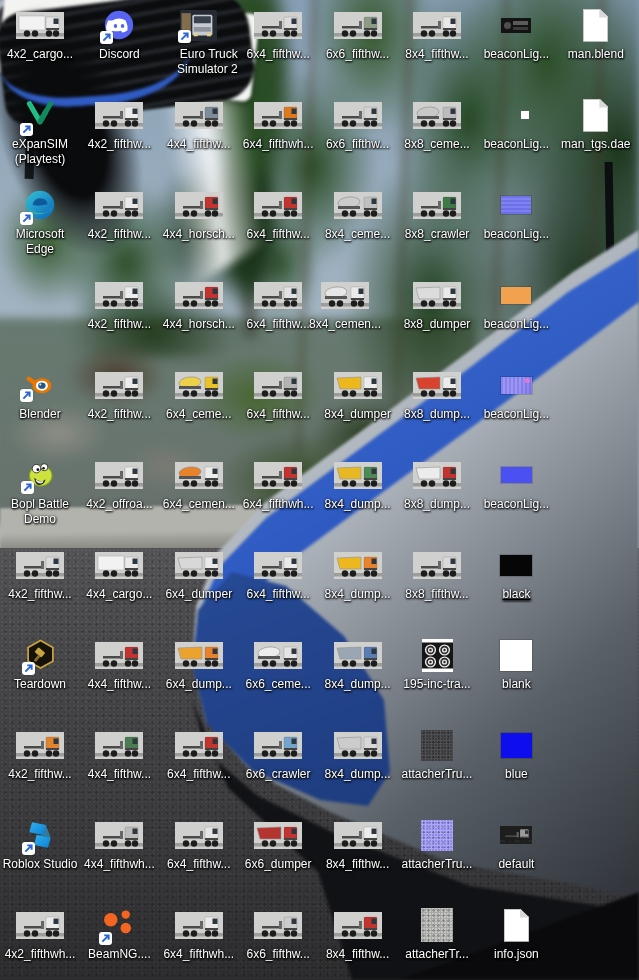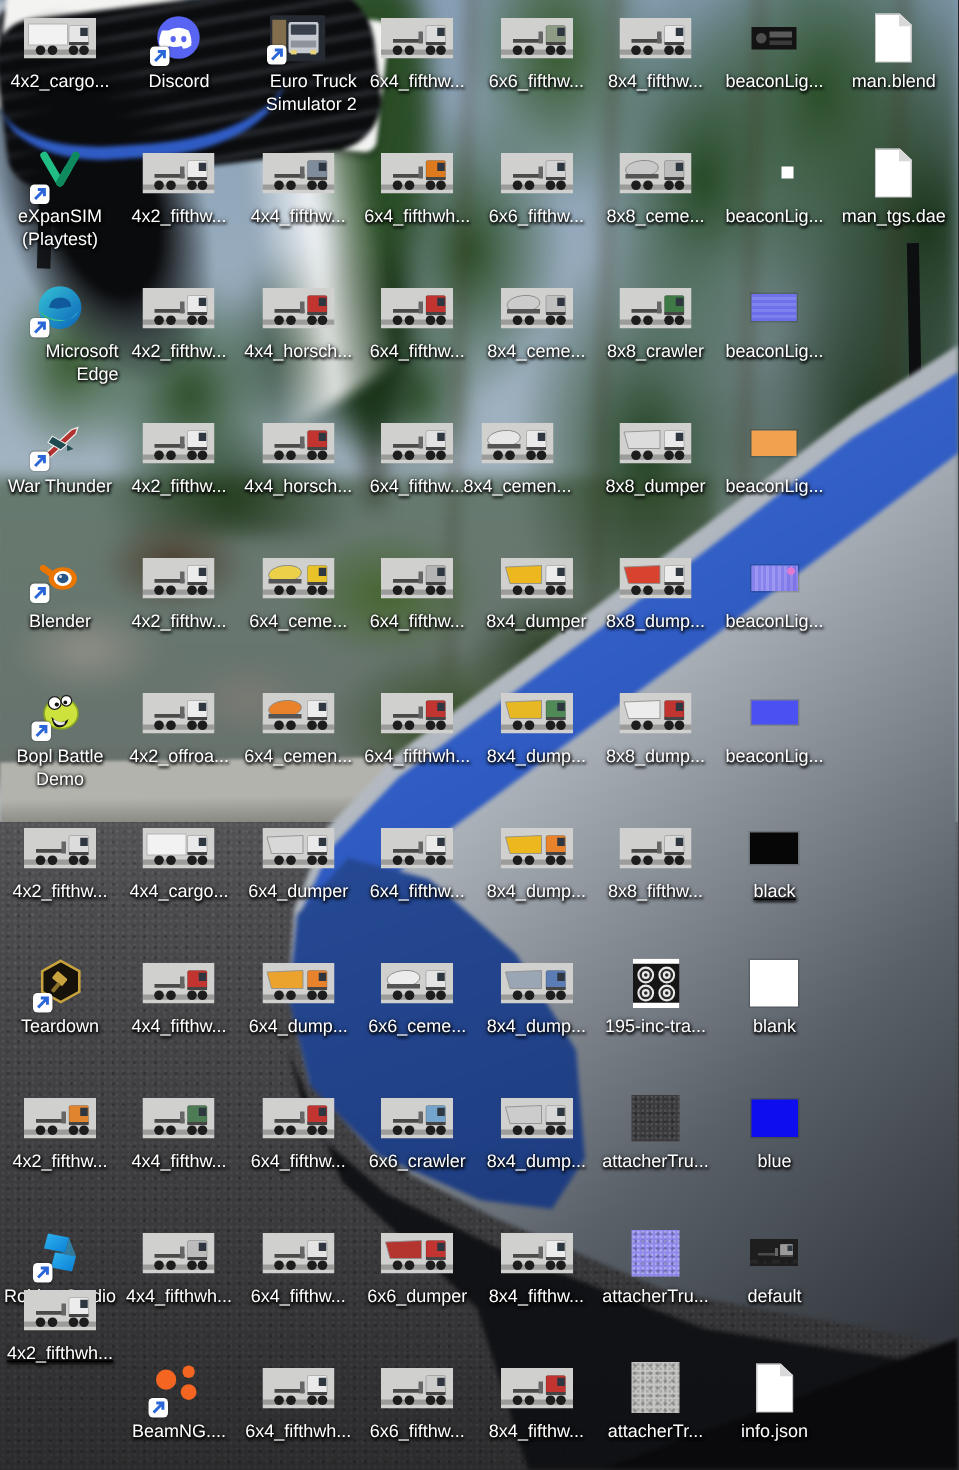--- a/index.html
+++ b/index.html
@@ -366,21 +366,21 @@
       <div class="lbl">beaconLig...</div>
     </div>
     <div class="cell" style="left: 555.8px; top: 94px;">
       <div class="art">
         <span class="doc art-wrap">
           <i></i>
         </span>
       </div>
       <div class="lbl">man_tgs.dae</div>
     </div>
-    <div class="cell" style="left: 0px; top: 184px; text-align: right;">
+    <div class="cell" style="left: 0px; top: 184px;">
       <div class="art">
         <span class="art-wrap"><svg width="36" height="36" viewBox="0 0 48 48">
             <defs>
               <linearGradient id="ge1" x1="0" y1="0" x2="1" y2="1">
                 <stop offset="0" stop-color="#35c3d6"></stop>
                 <stop offset="1" stop-color="#0b63b8"></stop>
               </linearGradient>
               <linearGradient id="ge2" x1="0" y1="0" x2="1" y2="0">
                 <stop offset="0" stop-color="#49c94e"></stop>
                 <stop offset="1" stop-color="#35c3d6"></stop>
@@ -486,34 +486,20 @@
           </svg></span>
       </div>
       <div class="lbl">8x8_crawler</div>
     </div>
     <div class="cell" style="left: 476.4px; top: 184px;">
       <div class="art">
         <span class="sq" style="width:30px;height:18px;background:repeating-linear-gradient(180deg, rgba(90,90,230,.45) 0 2px, rgba(0,0,0,0) 2px 4px), linear-gradient(#8286f0,#7a7eec)"></span>
       </div>
       <div class="lbl">beaconLig...</div>
     </div>
-    <div class="cell" style="left: 0px; top: 274px;">
-      <div class="art">
-        <span class="art-wrap"><svg width="37" height="34" viewBox="0 0 48 48">
-            <path d="M8 36 L34 12 L40 10 L38 16 L14 38z" fill="#b23230" stroke="#f0f0f0" stroke-width="1.2"></path>
-            <path d="M16 18 L30 26 L24 31 L12 24z" fill="#1e4a52" stroke="#f0f0f0" stroke-width="1"></path>
-            <path d="M30 26 L36 30 L30 32z" fill="#1e4a52"></path>
-          </svg><span class="badge">
-            <svg viewBox="0 0 10 10">
-              <path d="M2.6 7.4 L7.4 2.6 M4 2.6 H7.4 V6" fill="none" stroke="#2a66d8" stroke-width="1.5"></path>
-            </svg>
-          </span></span>
-      </div>
-      <div class="lbl">War Thunder</div>
-    </div>
     <div class="cell" style="left: 79.4px; top: 274px;">
       <div class="art">
         <span class="art-wrap"><svg width="48" height="27" viewBox="0 0 48 27">
     <rect width="48" height="27" fill="#d0d0ce"></rect>
     <rect y="21" width="48" height="3.5" fill="rgba(60,60,60,.35)"></rect>
             <rect x="8" y="14" width="20" height="2.5" fill="#4a4a4a"></rect>
             <rect x="25" y="9" width="3" height="8" fill="#666"></rect>
     <rect x="30" y="5" width="13" height="13" rx="1.2" fill="#ececec" stroke="rgba(0,0,0,.25)" stroke-width="0.5"></rect>
     <rect x="37.5" y="6.5" width="5" height="5.5" fill="#2e3640"></rect>
     <rect x="30" y="16" width="13" height="2" fill="#444"></rect>
@@ -1258,21 +1244,21 @@
     <rect x="37.5" y="6.5" width="5" height="5.5" fill="#2e3640"></rect>
     <rect x="30" y="16" width="13" height="2" fill="#444"></rect>
     <circle cx="11" cy="21.5" r="3.2" fill="#1d1d1d"></circle>
             <circle cx="19" cy="21.5" r="3.2" fill="#1d1d1d"></circle>
     <circle cx="33" cy="21.5" r="3.2" fill="#1d1d1d"></circle>
             <circle cx="40" cy="21.5" r="3.2" fill="#1d1d1d"></circle>
           </svg></span>
       </div>
       <div class="lbl">default</div>
     </div>
-    <div class="cell" style="left: 0px; top: 852px; text-decoration: underline;">
+    <div class="cell" style="left: 0px; top: 904px;">
       <div class="art">
         <span class="art-wrap"><svg width="48" height="27" viewBox="0 0 48 27">
     <rect width="48" height="27" fill="#d0d0ce"></rect>
     <rect y="21" width="48" height="3.5" fill="rgba(60,60,60,.35)"></rect>
             <rect x="8" y="14" width="20" height="2.5" fill="#4a4a4a"></rect>
             <rect x="25" y="9" width="3" height="8" fill="#666"></rect>
     <rect x="30" y="5" width="13" height="13" rx="1.2" fill="#ececec" stroke="rgba(0,0,0,.25)" stroke-width="0.5"></rect>
     <rect x="37.5" y="6.5" width="5" height="5.5" fill="#2e3640"></rect>
     <rect x="30" y="16" width="13" height="2" fill="#444"></rect>
     <circle cx="11" cy="21.5" r="3.2" fill="#1d1d1d"></circle>

